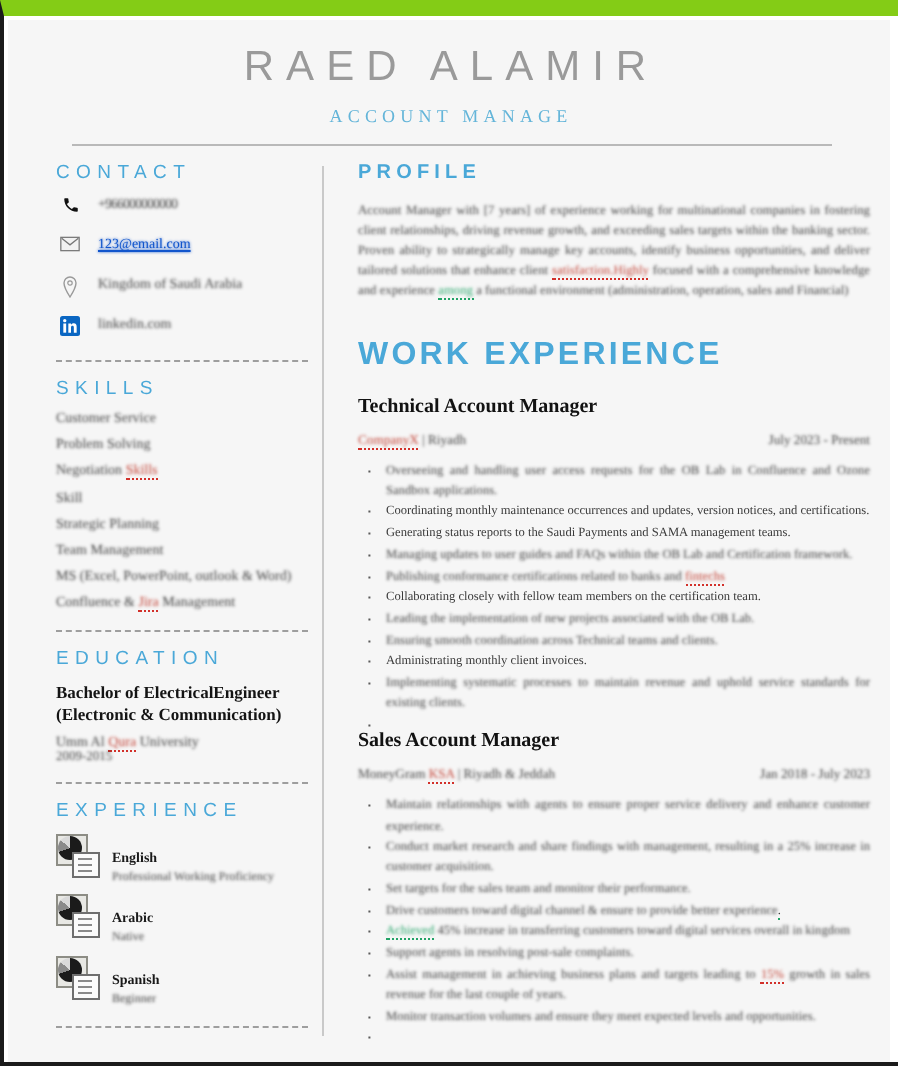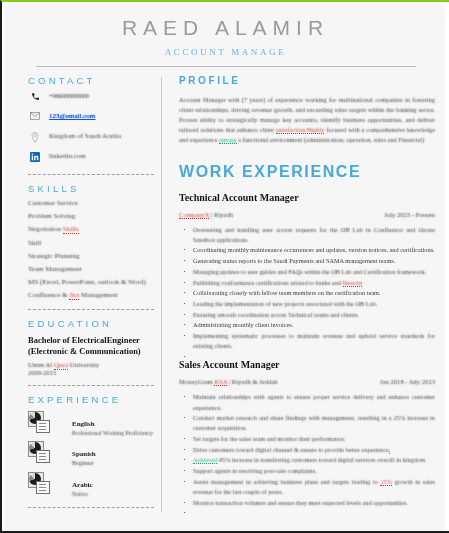--- a/index.html
+++ b/index.html
@@ -10,21 +10,21 @@
   body {
     font-family: "Liberation Serif", serif;
   }
   .page {
     position: relative;
     width: 449px;
     height: 533px;
     box-sizing: border-box;
     background: #ffffff;
     border-left: 2px solid #1b1b1b;
-    border-top: 2px solid #84cc16;
+    border-top: 8px solid #84cc16;
     border-bottom: 2px solid #1b1b1b;
     overflow: hidden;
   }
   .sheet {
     position: absolute;
     left: 2px;
     top: 2px;
     width: 443px;
     height: 527px;
     background: #f6f6f6;
@@ -149,21 +149,20 @@
     color: #4a4a4a;
   }
   .edu-years {
     font-size: 6.5px;
     color: #6a6a6a;
   }
   .lang-row {
     display: flex;
     align-items: flex-start;
     margin-bottom: 4px;
-    gap: 16px;
   }
   .langicon {
     flex: 0 0 22px;
     width: 22px;
     height: 22px;
     margin-right: 6px;
     position: relative;
   }
   .langicon .sq-back {
     position: absolute;
@@ -403,34 +402,34 @@
             </span>
           </div>
 
           <div class="lang-row">
             <span class="langicon">
               <span class="sq-back"></span>
                 <span class="pie"></span>
                 <span class="sq-front"></span>
             </span>
             <span class="lang-meta">
-              <span class="lang-name">Spanish</span>
-              <span class="lang-level blurtext" style="display:block">Beginner</span>
+              <span class="lang-name">Arabic</span>
+              <span class="lang-level blurtext" style="display:block">Native</span>
             </span>
           </div>
 
           <div class="lang-row">
             <span class="langicon">
               <span class="sq-back"></span>
                 <span class="pie"></span>
                 <span class="sq-front"></span>
             </span>
             <span class="lang-meta">
-              <span class="lang-name">Arabic</span>
-              <span class="lang-level blurtext" style="display:block">Native</span>
+              <span class="lang-name">Spanish</span>
+              <span class="lang-level blurtext" style="display:block">Beginner</span>
             </span>
           </div>
 
           <div class="dashrule"></div>
         </div>
       </div>
 
       <div class="vdiv"></div>
 
       <div class="right">

